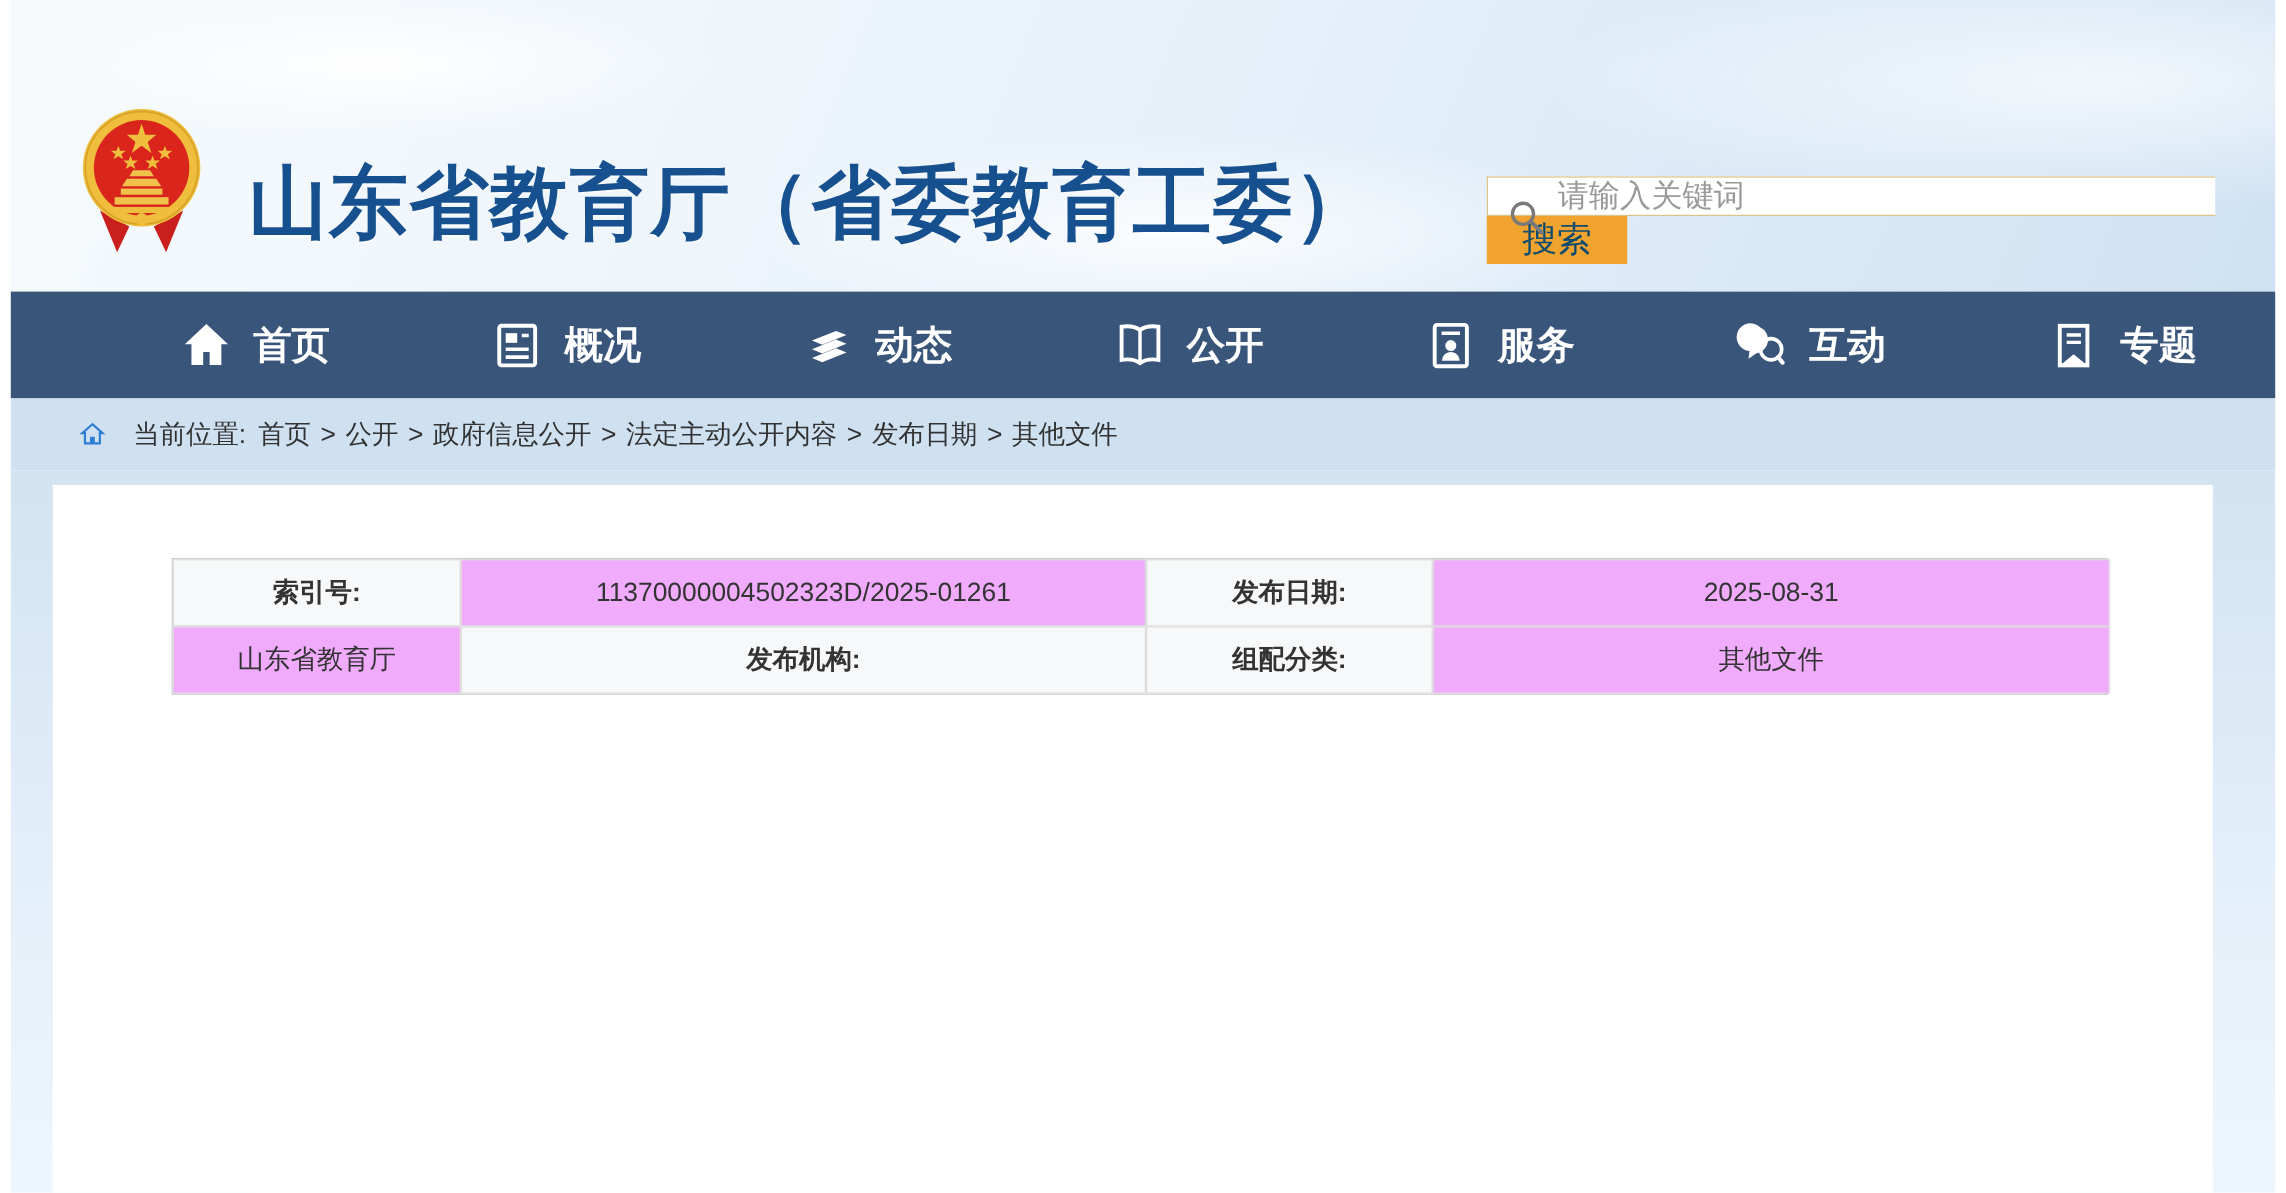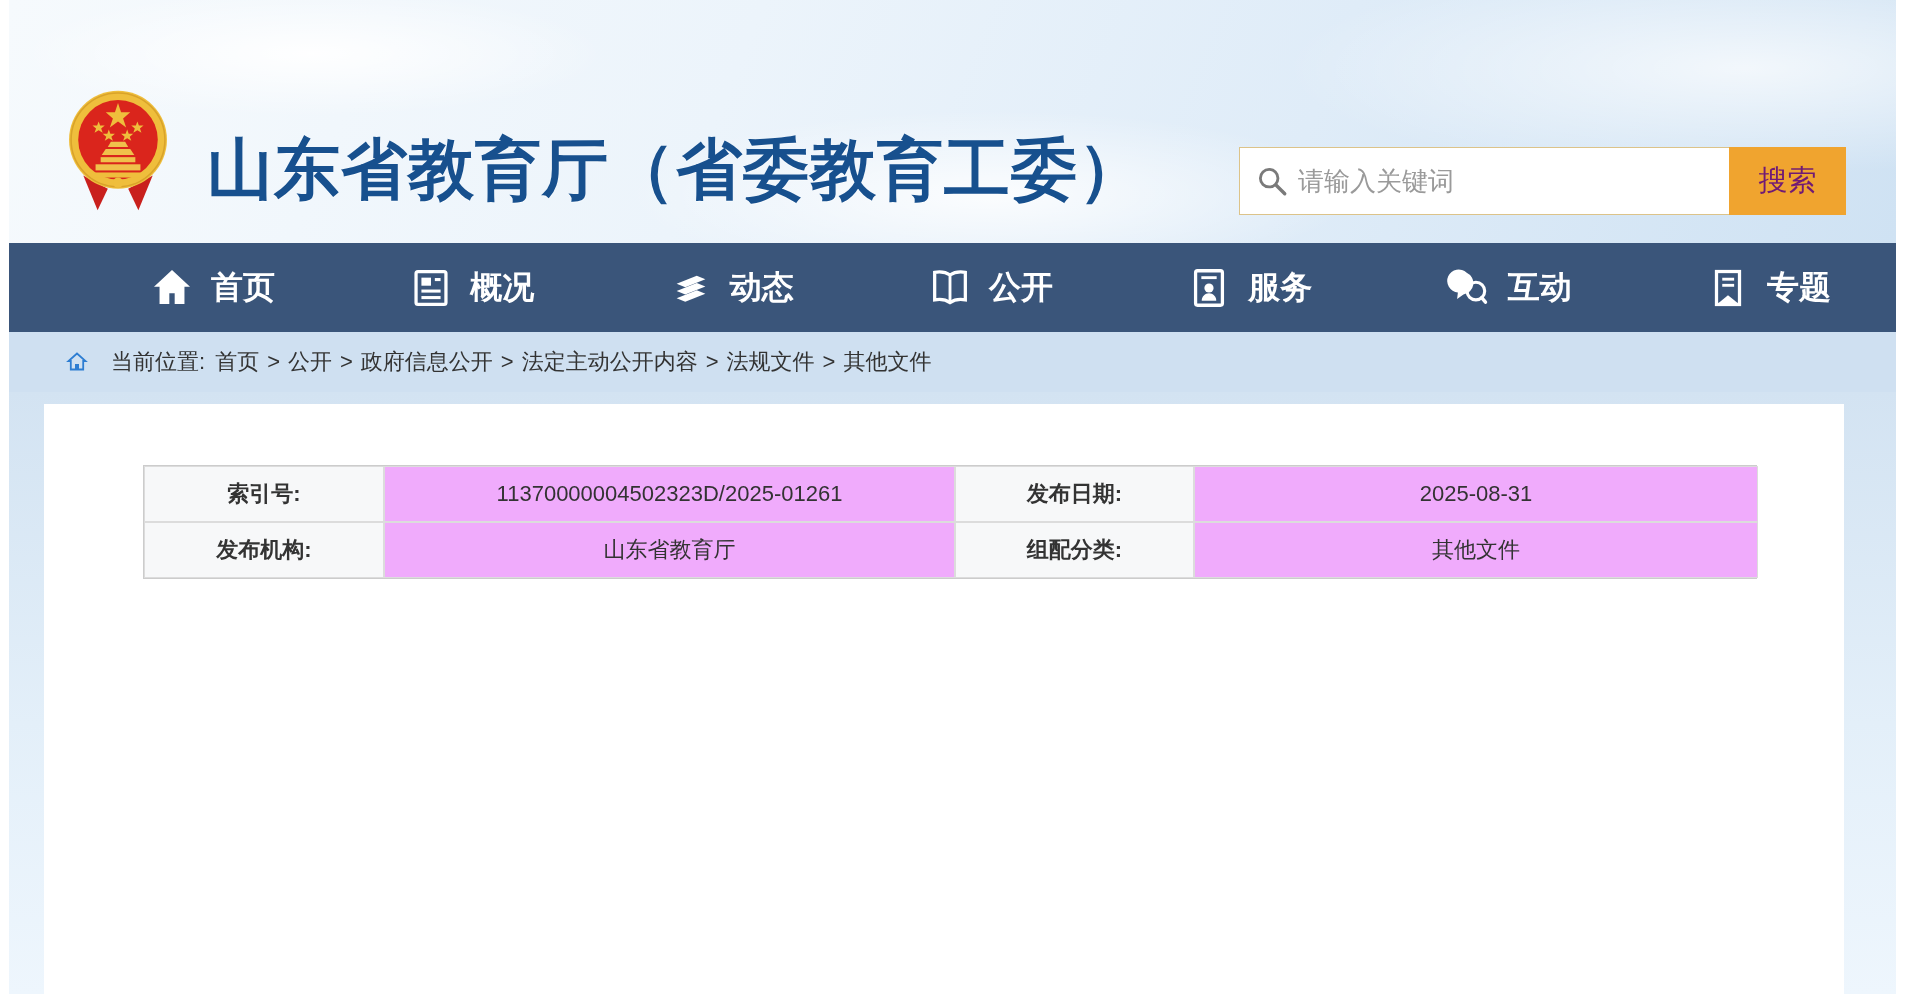--- a/index.html
+++ b/index.html
@@ -14,30 +14,30 @@
       radial-gradient(ellipse 420px 90px at 16% 22%, rgba(255,255,255,.95), rgba(255,255,255,0) 70%),
       radial-gradient(ellipse 520px 120px at 52% 80%, rgba(255,255,255,.85), rgba(255,255,255,0) 70%),
       radial-gradient(ellipse 640px 150px at 92% 28%, rgba(255,255,255,.7), rgba(255,255,255,0) 72%),
       linear-gradient(112deg,#f6fafd 0%,#ecf4fb 38%,#dfecf8 68%,#cfe2f3 100%);
   }
   .emblem { width:102px; height:132px; flex:0 0 auto; margin-right:38px; }
   .site-title {
     font-size:66px; font-weight:bold; color:#17508e; letter-spacing:1px;
     white-space:nowrap; text-shadow:0 1px 1px rgba(255,255,255,.6);
   }
-  .search-wrap { margin-left:auto; margin-right:50px; display:flex; width:607px; height:68px; }
+  .search-wrap { margin-left:auto; margin-right:50px; display:flex; width:607px; height:68px;flex-direction:column; }
   .search-input {
     flex:1; height:100%; border:1px solid #dcc389; border-right:none; background:#fff;
     padding:0 14px 0 58px; font-size:26px; color:#333; outline:none;
   }
   .search-input::placeholder { color:#9a9a9a; }
   .search-input-box { position:relative; flex:1; display:flex; }
   .magnifier { position:absolute; left:16px; top:17px; width:34px; height:34px; }
   .search-btn {
-    width:117px; height:100%; border:none; background:#f0a42f; color:#701a75;
+    width:117px; height:100%; border:none; background:#f0a42f; color:#0c4a6e;
     font-size:29px; cursor:pointer; font-family:inherit;
   }
 
   
   .nav {
     height:89px; background:#3a557a; display:flex; align-items:center;
     justify-content:space-between; padding:0 65px 0 140px;
   }
   .nav-item { display:flex; align-items:center; gap:16px; cursor:pointer; }
   .nav-icon { width:46px; height:46px; display:block; }
@@ -179,35 +179,35 @@
     </svg>
     <span class="crumb-prefix">当前位置:</span>
     <span class="crumb-item">首页</span>
     <span class="crumb-sep">&gt;</span>
     <span class="crumb-item">公开</span>
     <span class="crumb-sep">&gt;</span>
     <span class="crumb-item">政府信息公开</span>
     <span class="crumb-sep">&gt;</span>
     <span class="crumb-item">法定主动公开内容</span>
     <span class="crumb-sep">&gt;</span>
-    <span class="crumb-item">法规文件</span>
+    <span class="crumb-item">发布日期</span>
     <span class="crumb-sep">&gt;</span>
     <span class="crumb-item">其他文件</span>
   </div>
 
   <div class="main-bg">
     <div class="card">
 
       <div class="info-table">
         <div class="cell lab">索引号:</div>
         <div class="cell val">11370000004502323D/2025-01261</div>
         <div class="cell lab">发布日期:</div>
         <div class="cell val">2025-08-31</div>
+        <div class="cell val">山东省教育厅</div>
         <div class="cell lab">发布机构:</div>
-        <div class="cell val">山东省教育厅</div>
         <div class="cell lab">组配分类:</div>
         <div class="cell val">其他文件</div>
       </div>
     </div>
 
   </div>
 
 </div>
 
 </body></html>

